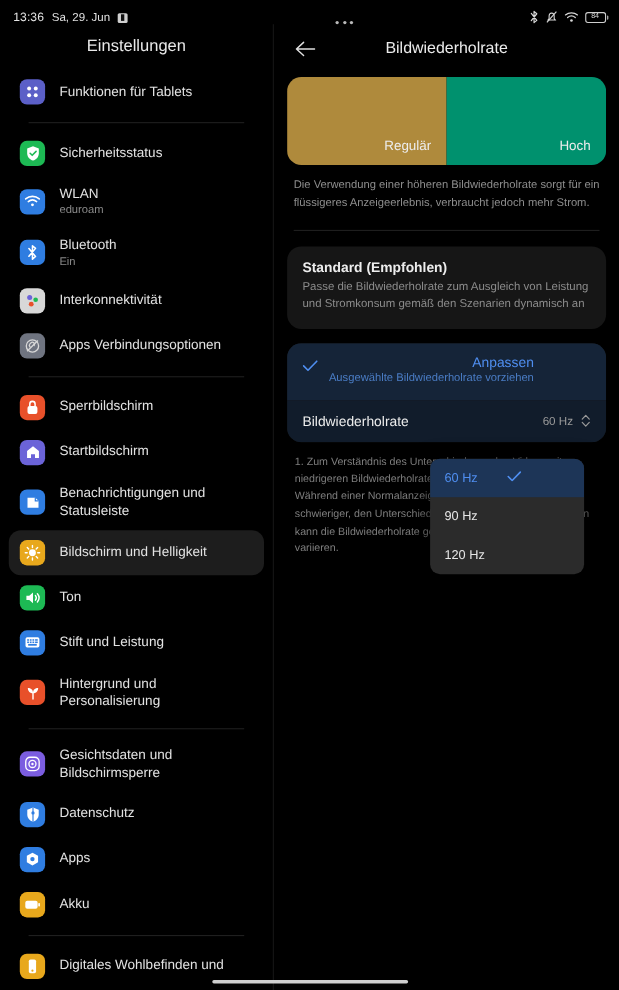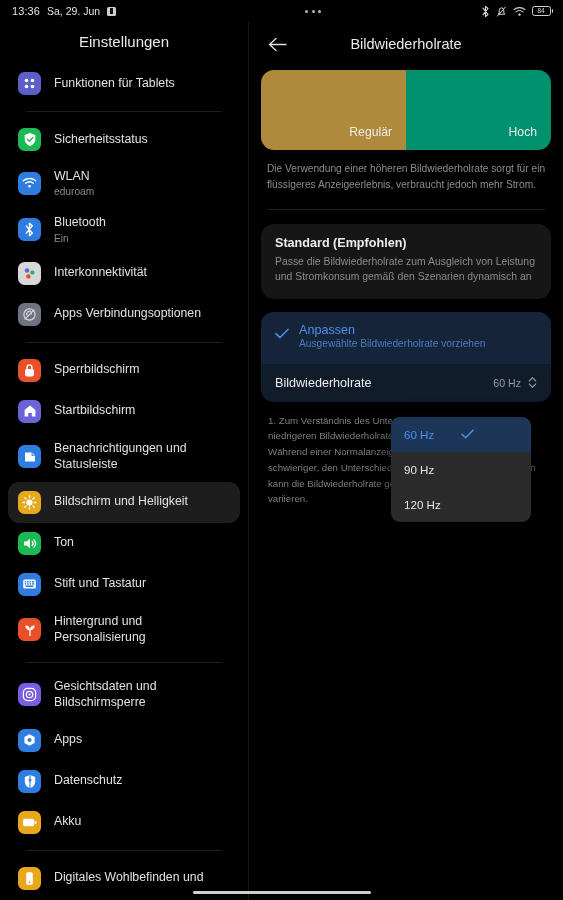--- a/index.html
+++ b/index.html
@@ -5,21 +5,21 @@
   * { box-sizing: border-box; margin: 0; padding: 0; }
   html, body {
     width: 563px; height: 900px;
     background: #000;
     font-family: "Liberation Sans", sans-serif;
     overflow: hidden;
   }
   .screen { position: relative; width: 563px; height: 900px; background: #000; display: flex; flex-direction: column; }
 
   
-  .statusbar { height: 22px; flex: 0 0 22px; display: flex; align-items: center; padding: 0 10px 0 12px; font-size: 10.5px; color: #d8d8d8; }
+  .statusbar { height: 22px; flex: 0 0 22px; display: flex; align-items: flex-end; padding: 0 10px 0 12px; font-size: 10.5px; color: #d8d8d8; }
   .sb-left { display: flex; align-items: center; gap: 7px; }
   .sb-time { font-size: 11px; color: #e6e6e6; letter-spacing: .1px; }
   .sb-date { font-size: 10.5px; color: #e0e0e0; }
   .sb-mini-icon { width: 9px; height: 9px; background: #cfcfcf; border-radius: 1.5px; position: relative; }
   .sb-mini-icon:after { content: ""; position: absolute; left: 3px; top: 1.5px; width: 3px; height: 6px; background: #111; }
   .sb-center { flex: 1; display: flex; justify-content: center; }
   .dots { display: flex; gap: 3.5px; margin-left: 30px; }
   .dots i { width: 3px; height: 3px; border-radius: 50%; background: #b9b9b9; display: block; }
   .sb-right { display: flex; align-items: center; gap: 6px; }
   .sb-right svg { display: block; }
@@ -61,21 +61,21 @@
   .hr { height: 1px; background: #1e1e1e; margin: 16px 6px 14px; }
 
   
   .card { background: #161616; border-radius: 13px; padding: 12px 14px 14px; }
   .card-title { font-size: 12.6px; color: #ededed; font-weight: 700; }
   .card-sub { font-size: 10.4px; color: #8b8b8b; line-height: 1.5; margin-top: 4px; }
 
   .group { margin-top: 13px; border-radius: 13px; overflow: hidden; background: #161616; }
   .opt-sel { background: #152438; padding: 11px 14px 12px 14px; display: flex; gap: 10px; align-items: flex-start; }
   .check { width: 14px; flex: 0 0 14px; padding-top: 2px; }
-  .opt-sel-title { font-size: 12.6px; color: #4f8ef0; font-weight: 500; }
+  .opt-sel-title { font-size: 12.6px; color: #4f8ef0; font-weight: 500; text-align: right; }
   .opt-sel-sub { font-size: 10.2px; color: #4a7cc4; margin-top: 0; line-height: 1.45; }
   .row { background: #111c2b; display: flex; align-items: center; padding: 12px 14px; }
   .row-label { flex: 1; font-size: 12.6px; color: #ededed; }
   .row-value { font-size: 10.6px; color: #9a9a9a; margin-right: 7px; }
   .stepper { display: flex; flex-direction: column; align-items: center; gap: 2px; color: #9a9a9a; }
 
   .fineprint { font-size: 9.7px; color: #7e7e7e; line-height: 1.62; padding: 11px 7px 0 7px; }
 
   
   .dropdown { position: absolute; left: 142px; top: 395px; width: 140px; background: #2b2b2b; border-radius: 9px; overflow: hidden; box-shadow: 0 7px 22px rgba(0,0,0,.75); }
@@ -279,21 +279,21 @@
                   <rect x="9.9" y="3.1" width="2.4" height="1.4"></rect>
                   <rect x="2.7" y="5.2" width="1.6" height="1.4"></rect>
                   <rect x="5.1" y="5.2" width="1.6" height="1.4"></rect>
                   <rect x="7.5" y="5.2" width="1.6" height="1.4"></rect>
                   <rect x="9.9" y="5.2" width="2.4" height="1.4"></rect>
                   <rect x="3.6" y="7.4" width="7.8" height="1.6"></rect>
                 </g>
               </svg>
             </span>
             <div class="side-text">
-              <span class="side-label">Stift und Tastatur</span>
+              <span class="side-label">Stift und Leistung</span>
             </div>
           </div>
           <div class="side-item">
             <span class="ico" style="background: rgb(232, 80, 42);">
               <svg width="14" height="15" viewBox="0 0 14 15">
                 <path d="M7 13.4V7.6" stroke="#fff" stroke-width="1.3" stroke-linecap="round"></path>
                 <path d="M7 8.2C4.4 8.2 2.3 6.4 2.3 3.4 5 3.4 7 4.6 7 8.2z" fill="#fff"></path>
                 <path d="M7 8.2c2.6 0 4.7-1.8 4.7-4.8C9 3.4 7 4.6 7 8.2z" fill="#fff"></path>
               </svg>
             </span>
@@ -309,39 +309,39 @@
                 <circle cx="7.5" cy="7.5" r="3.2" stroke="#fff" fill="none" stroke-width="1.2"></circle>
                 <circle cx="7.5" cy="7.5" r="1.1" fill="#fff"></circle>
               </svg>
             </span>
             <div class="side-text">
               <span class="side-label">Gesichtsdaten und Bildschirmsperre</span>
             </div>
           </div>
           <div class="side-item">
             <span class="ico" style="background: rgb(47, 125, 225);">
-              <svg width="15" height="15" viewBox="0 0 15 15">
-                <path d="M7.5 1.2 12.6 4v5.9L7.5 12.8 2.4 9.9V4z" fill="#fff"></path>
-                <circle cx="7.5" cy="7" r="2" fill="#2f7de1"></circle>
-              </svg>
-            </span>
-            <div class="side-text">
-              <span class="side-label">Apps</span>
-            </div>
-          </div>
-          <div class="side-item">
-            <span class="ico" style="background: rgb(47, 125, 225);">
               <svg width="14" height="15" viewBox="0 0 14 15">
                 <path d="M7 1 12.2 3.1v4.3C12.2 10.6 10 13.1 7 14 4 13.1 1.8 10.6 1.8 7.4V3.1z" fill="#fff"></path>
                 <path d="M7 1v13" stroke="#2f7de1" stroke-width="1.1"></path>
                 <circle cx="7" cy="6" r="1.5" fill="#2f7de1"></circle>
               </svg>
             </span>
             <div class="side-text">
               <span class="side-label">Datenschutz</span>
+            </div>
+          </div>
+          <div class="side-item">
+            <span class="ico" style="background: rgb(47, 125, 225);">
+              <svg width="15" height="15" viewBox="0 0 15 15">
+                <path d="M7.5 1.2 12.6 4v5.9L7.5 12.8 2.4 9.9V4z" fill="#fff"></path>
+                <circle cx="7.5" cy="7" r="2" fill="#2f7de1"></circle>
+              </svg>
+            </span>
+            <div class="side-text">
+              <span class="side-label">Apps</span>
             </div>
           </div>
           <div class="side-item">
             <span class="ico" style="background: rgb(232, 168, 28);">
               <svg width="15" height="11" viewBox="0 0 15 11">
                 <rect x="1" y="1.8" width="11.2" height="7.4" rx="1.8" fill="#fff"></rect>
                 <rect x="12.8" y="4" width="1.5" height="3" rx=".6" fill="#fff"></rect>
               </svg>
             </span>
             <div class="side-text">

